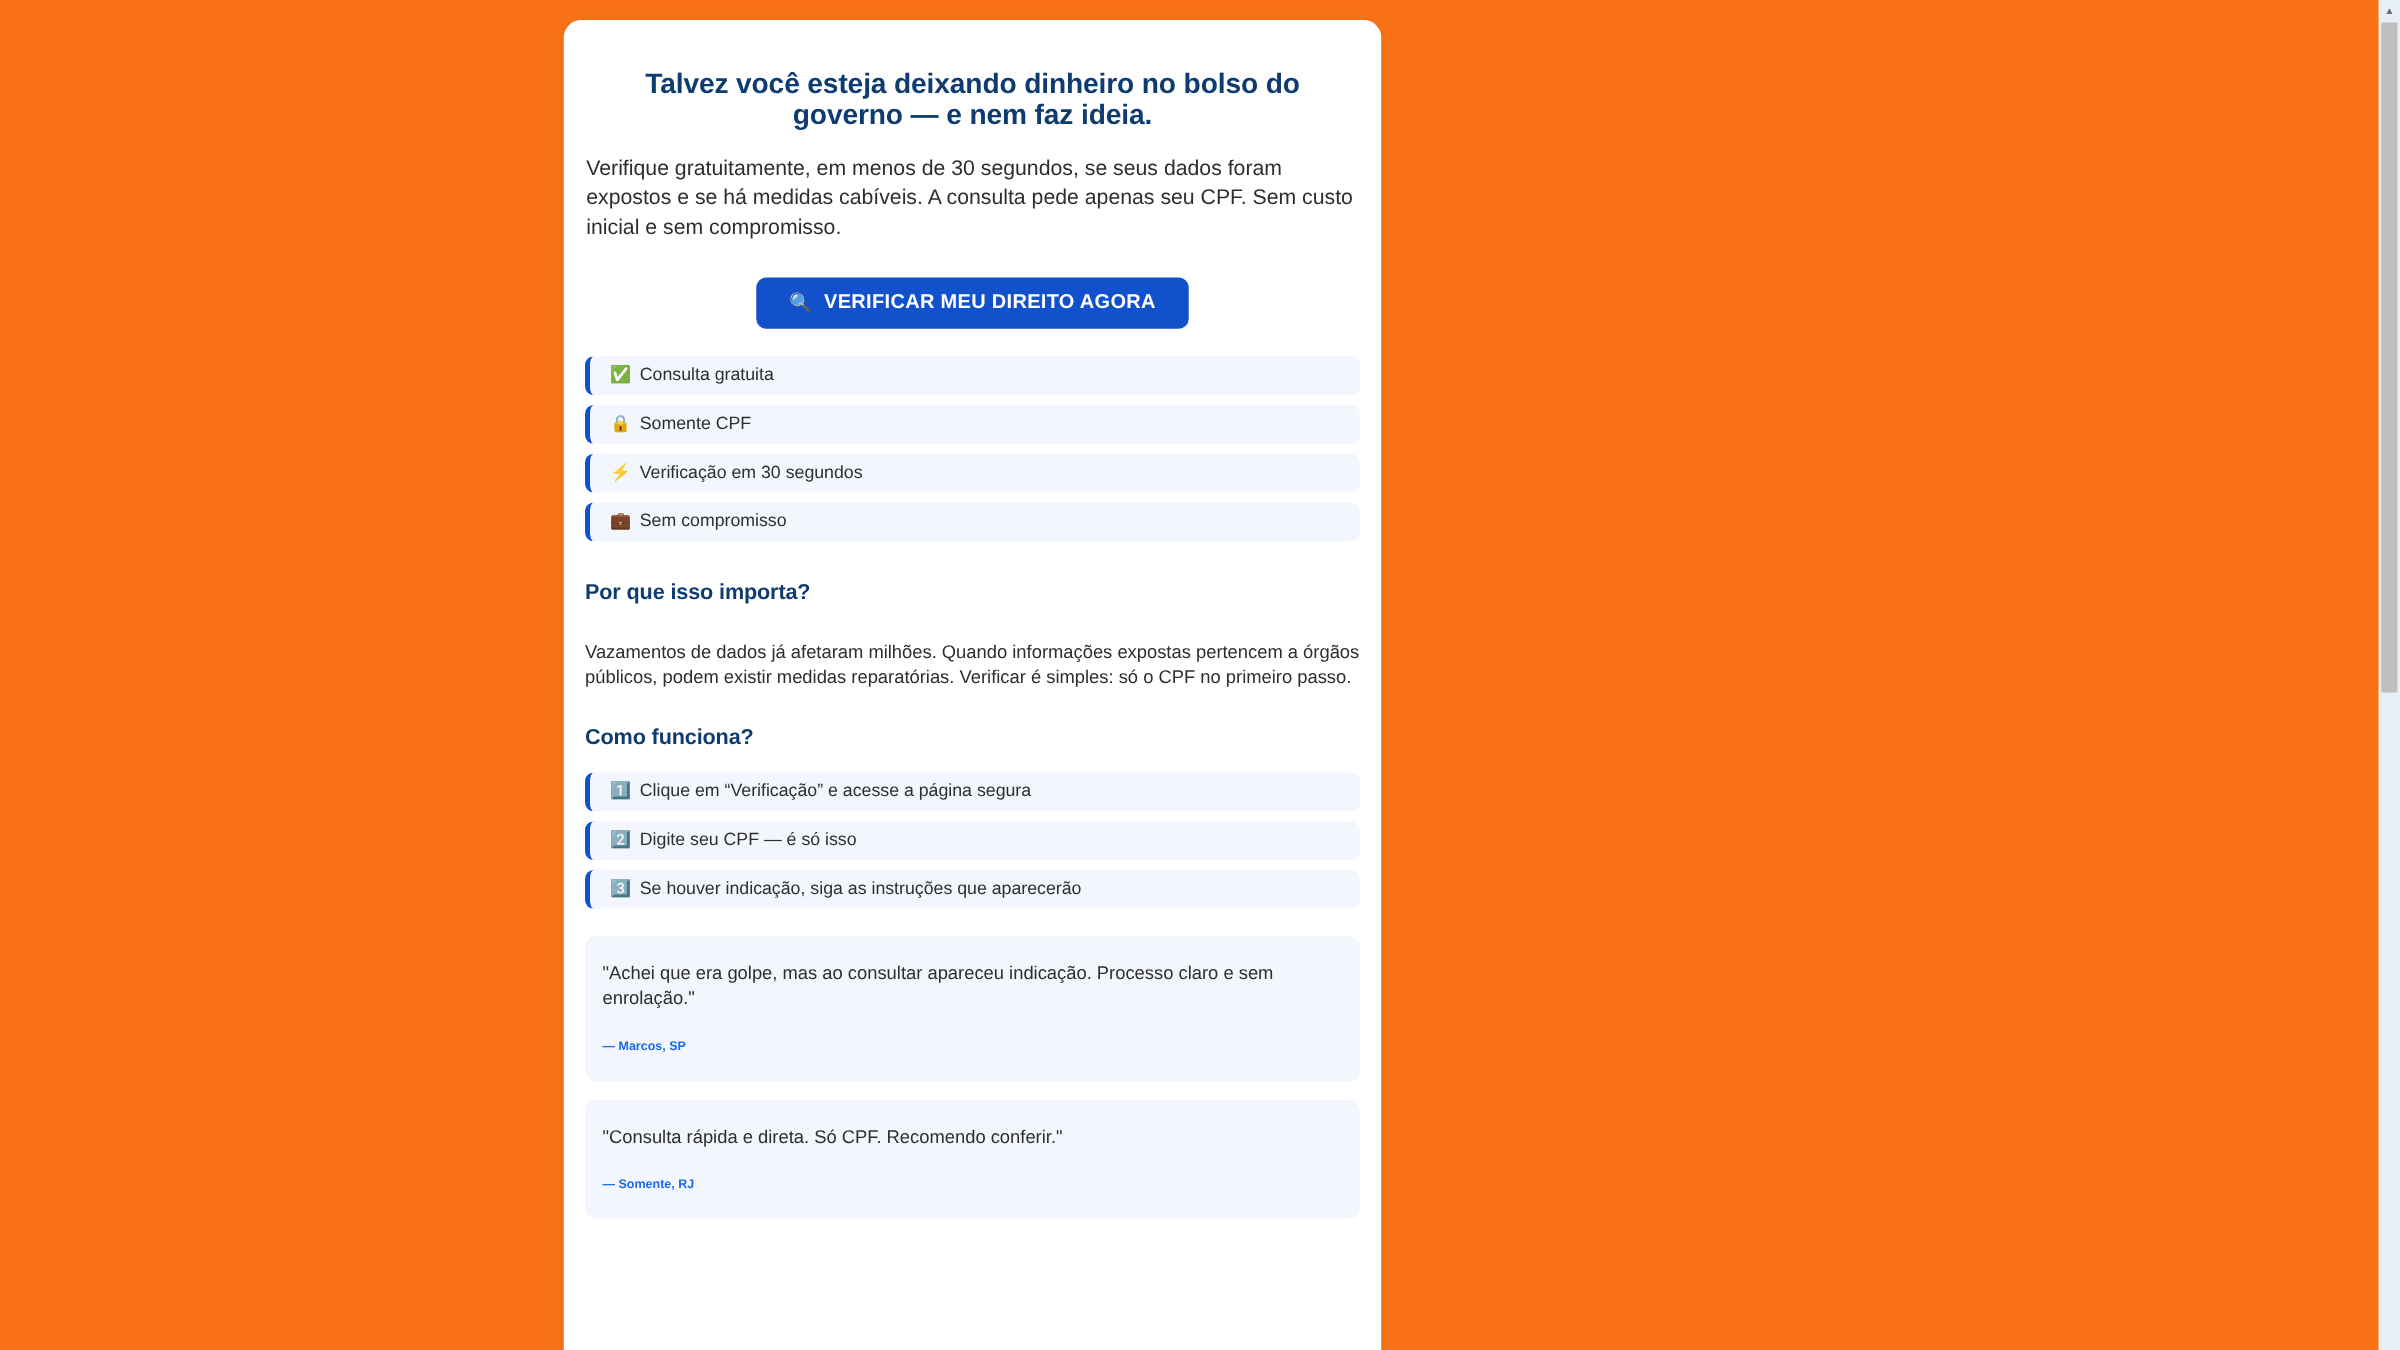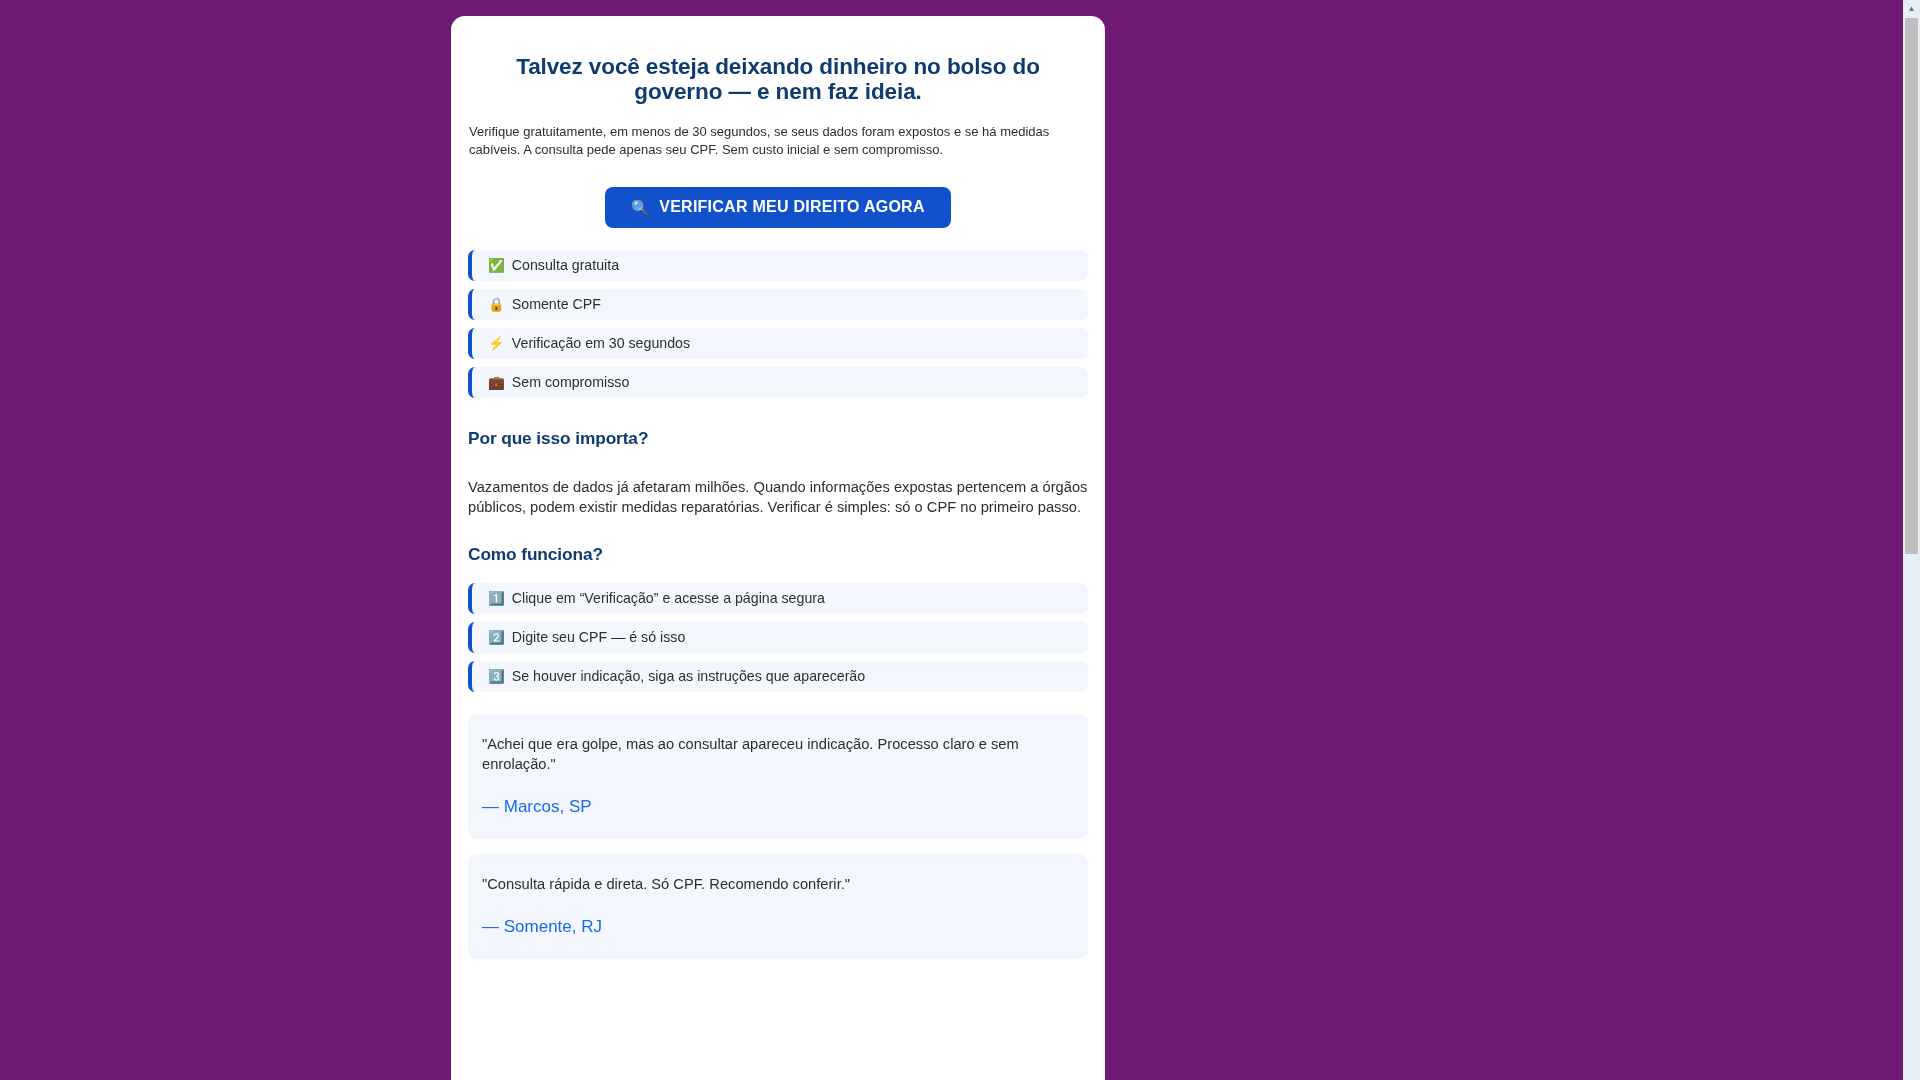--- a/index.html
+++ b/index.html
@@ -15,21 +15,21 @@
     font-family: "Liberation Sans", sans-serif;
     position: relative;
   }
 
   
   .viewport {
     position: absolute;
     top: 0; left: 0;
     width: 1903px;
     height: 1080px;
-    background: #701a75;
+    background: #f97316;
     overflow: hidden;
   }
 
   
   .card {
     position: absolute;
     left: 451px;
     top: 16px;
     width: 654px;
     min-height: 1100px;
@@ -51,21 +51,21 @@
     font-weight: bold;
     line-height: 1.13;
     text-align: center;
     letter-spacing: -0.1px;
     padding: 18px 10px 0 10px;
   }
 
   
   .lead {
     color: #2e2e2e;
-    font-size: 13px;
+    font-size: 17px;
     line-height: 1.39;
     margin-top: 18px;
     padding: 0 1px;
   }
 
   
   .cta-wrap {
     display: flex;
     justify-content: center;
     margin-top: 28px;
@@ -146,22 +146,22 @@
   }
 
   .testimonial-quote {
     color: #2e2e2e;
     font-size: 14.7px;
     line-height: 1.4;
   }
 
   .testimonial-author {
     color: #1a6ae8;
-    font-size: 17px;
-    font-weight: normal;
+    font-size: 10px;
+    font-weight: bold;
     margin-top: 22px;
   }
 
   
   .scrollbar {
     position: absolute;
     top: 0;
     right: 0;
     width: 17px;
     height: 1080px;

